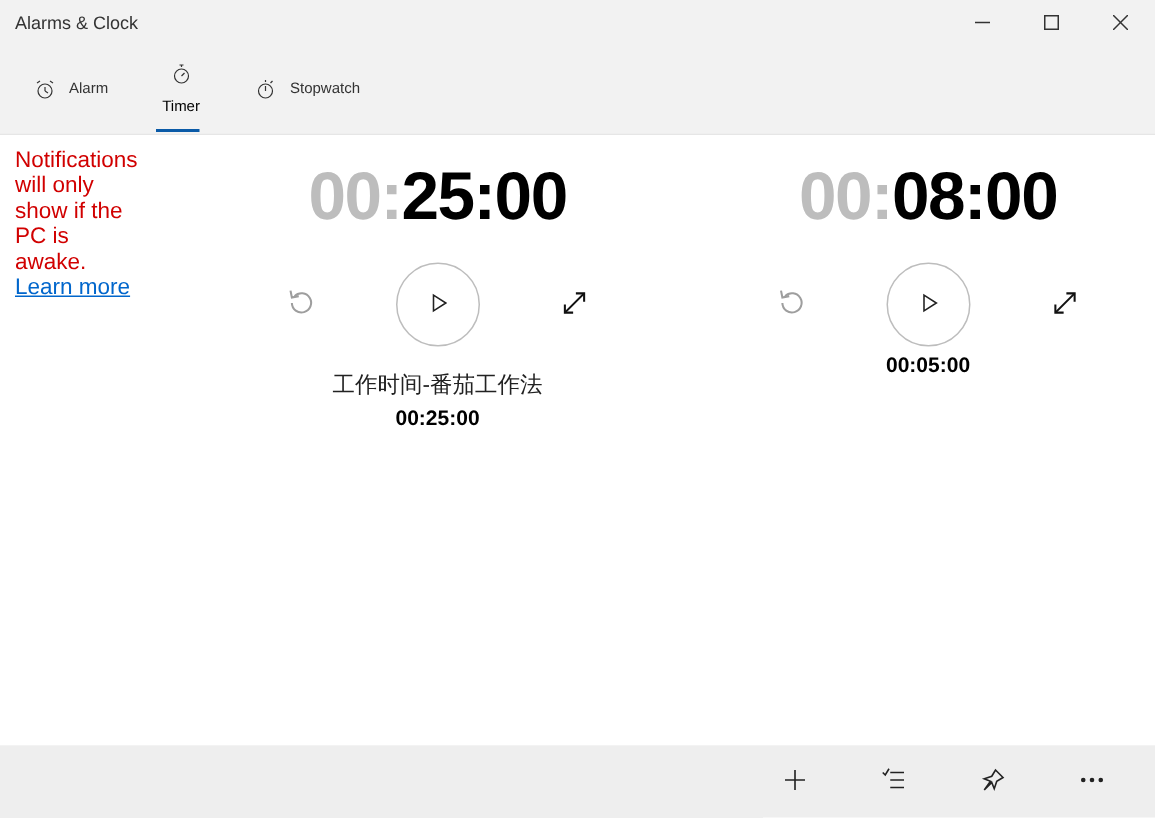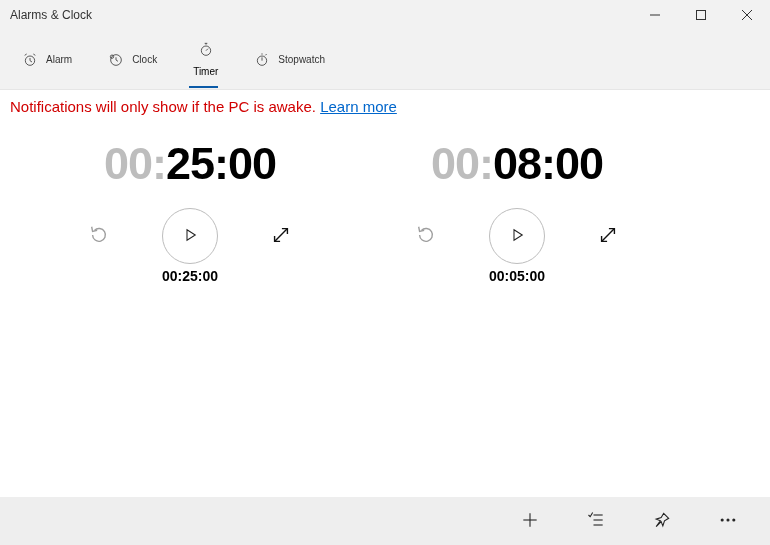--- a/index.html
+++ b/index.html
@@ -62,21 +62,21 @@
     position: absolute;
     left: 10px; right: 18px; bottom: -1px;
     height: 2px;
     background: #0a5aa7;
   }
   .content {
     flex: 1;
     background: #fff;
     border-top: 1px solid #e6e6e6;
     display: flex;
-    flex-direction: column;
+    flex-direction: row;
   }
   .notice {
     padding: 8px 10px;
     font-size: 15px;
     color: #d10000;
   }
   .notice a { color: #0066cc; text-decoration: underline; cursor: pointer; }
   .timers-area {
     display: flex;
     gap: 27px;
@@ -179,31 +179,20 @@
       <svg viewBox="0 0 24 24">
           <circle cx="12" cy="13" r="7"></circle>
           <line x1="12" y1="13" x2="12" y2="9"></line>
           <line x1="12" y1="13" x2="15" y2="15"></line>
           <line x1="4" y1="5" x2="7" y2="3"></line>
           <line x1="20" y1="5" x2="17" y2="3"></line>
         </svg>
     </span>
     <span>Alarm</span>
   </div>
-  <div class="tab">
-    <span class="tabicon">
-      <svg viewBox="0 0 24 24">
-          <circle cx="12" cy="12" r="8"></circle>
-          <circle cx="6" cy="7" r="2.5"></circle>
-          <line x1="12" y1="12" x2="12" y2="8"></line>
-          <line x1="12" y1="12" x2="15" y2="14"></line>
-        </svg>
-    </span>
-    <span>Clock</span>
-  </div>
   <div class="tab active">
     <span class="tabicon">
       <svg viewBox="0 0 24 24">
           <circle cx="12" cy="13" r="7"></circle>
           <line x1="12" y1="4" x2="12" y2="2"></line>
           <line x1="10" y1="2" x2="14" y2="2"></line>
           <line x1="12" y1="13" x2="15" y2="10"></line>
         </svg>
     </span>
     <span>Timer</span>
@@ -251,20 +240,21 @@
         <div class="ctrl-small ctrl-expand">
           <span>
             <svg viewBox="0 0 24 24">
                 <line x1="5" y1="19" x2="19" y2="5"></line>
                 <polyline points="13,5 19,5 19,11"></polyline>
                 <polyline points="11,19 5,19 5,13"></polyline>
               </svg>
           </span>
         </div>
       </div>
+      <div class="timer-name">工作时间-番茄工作法</div>
       <div class="timer-duration">00:25:00</div>
     </div>
 
     <div class="timer-card">
       <div class="time-big">
         <span class="hh">00</span><span class="hhsep">:</span><span>08</span><span>:</span><span>00</span>
       </div>
       <div class="controls">
         <div class="ctrl-small">
           <span>

